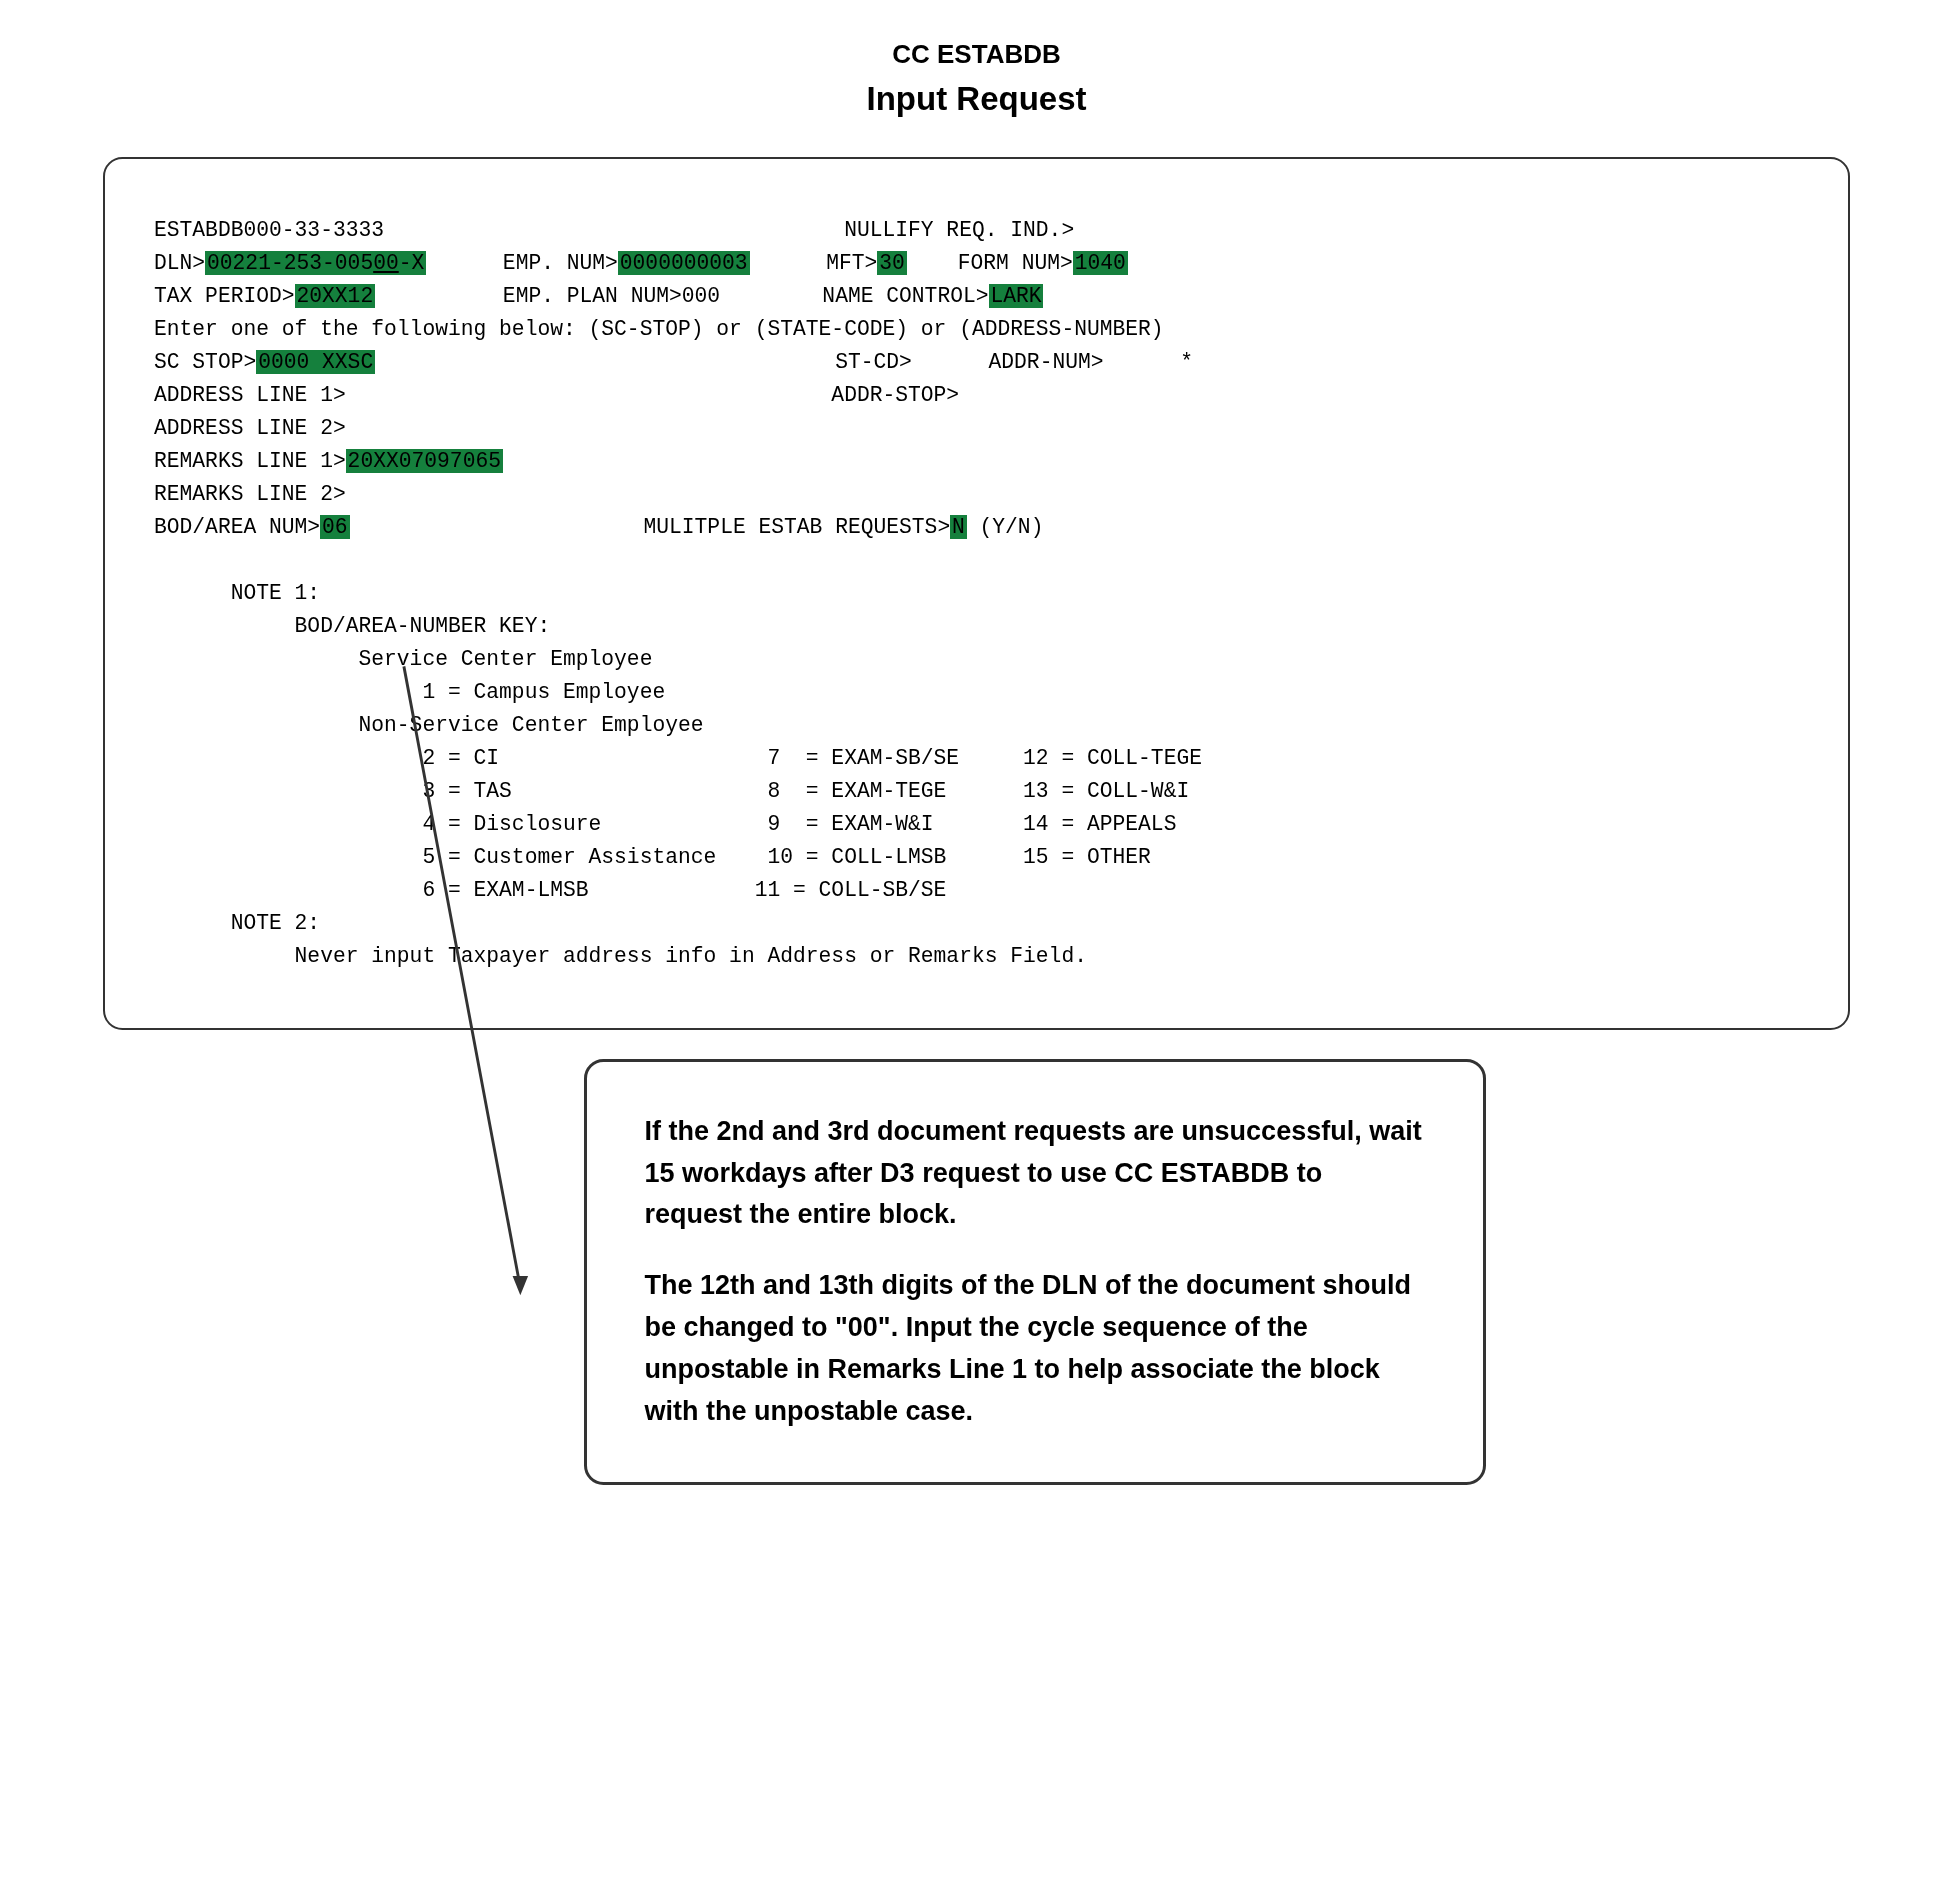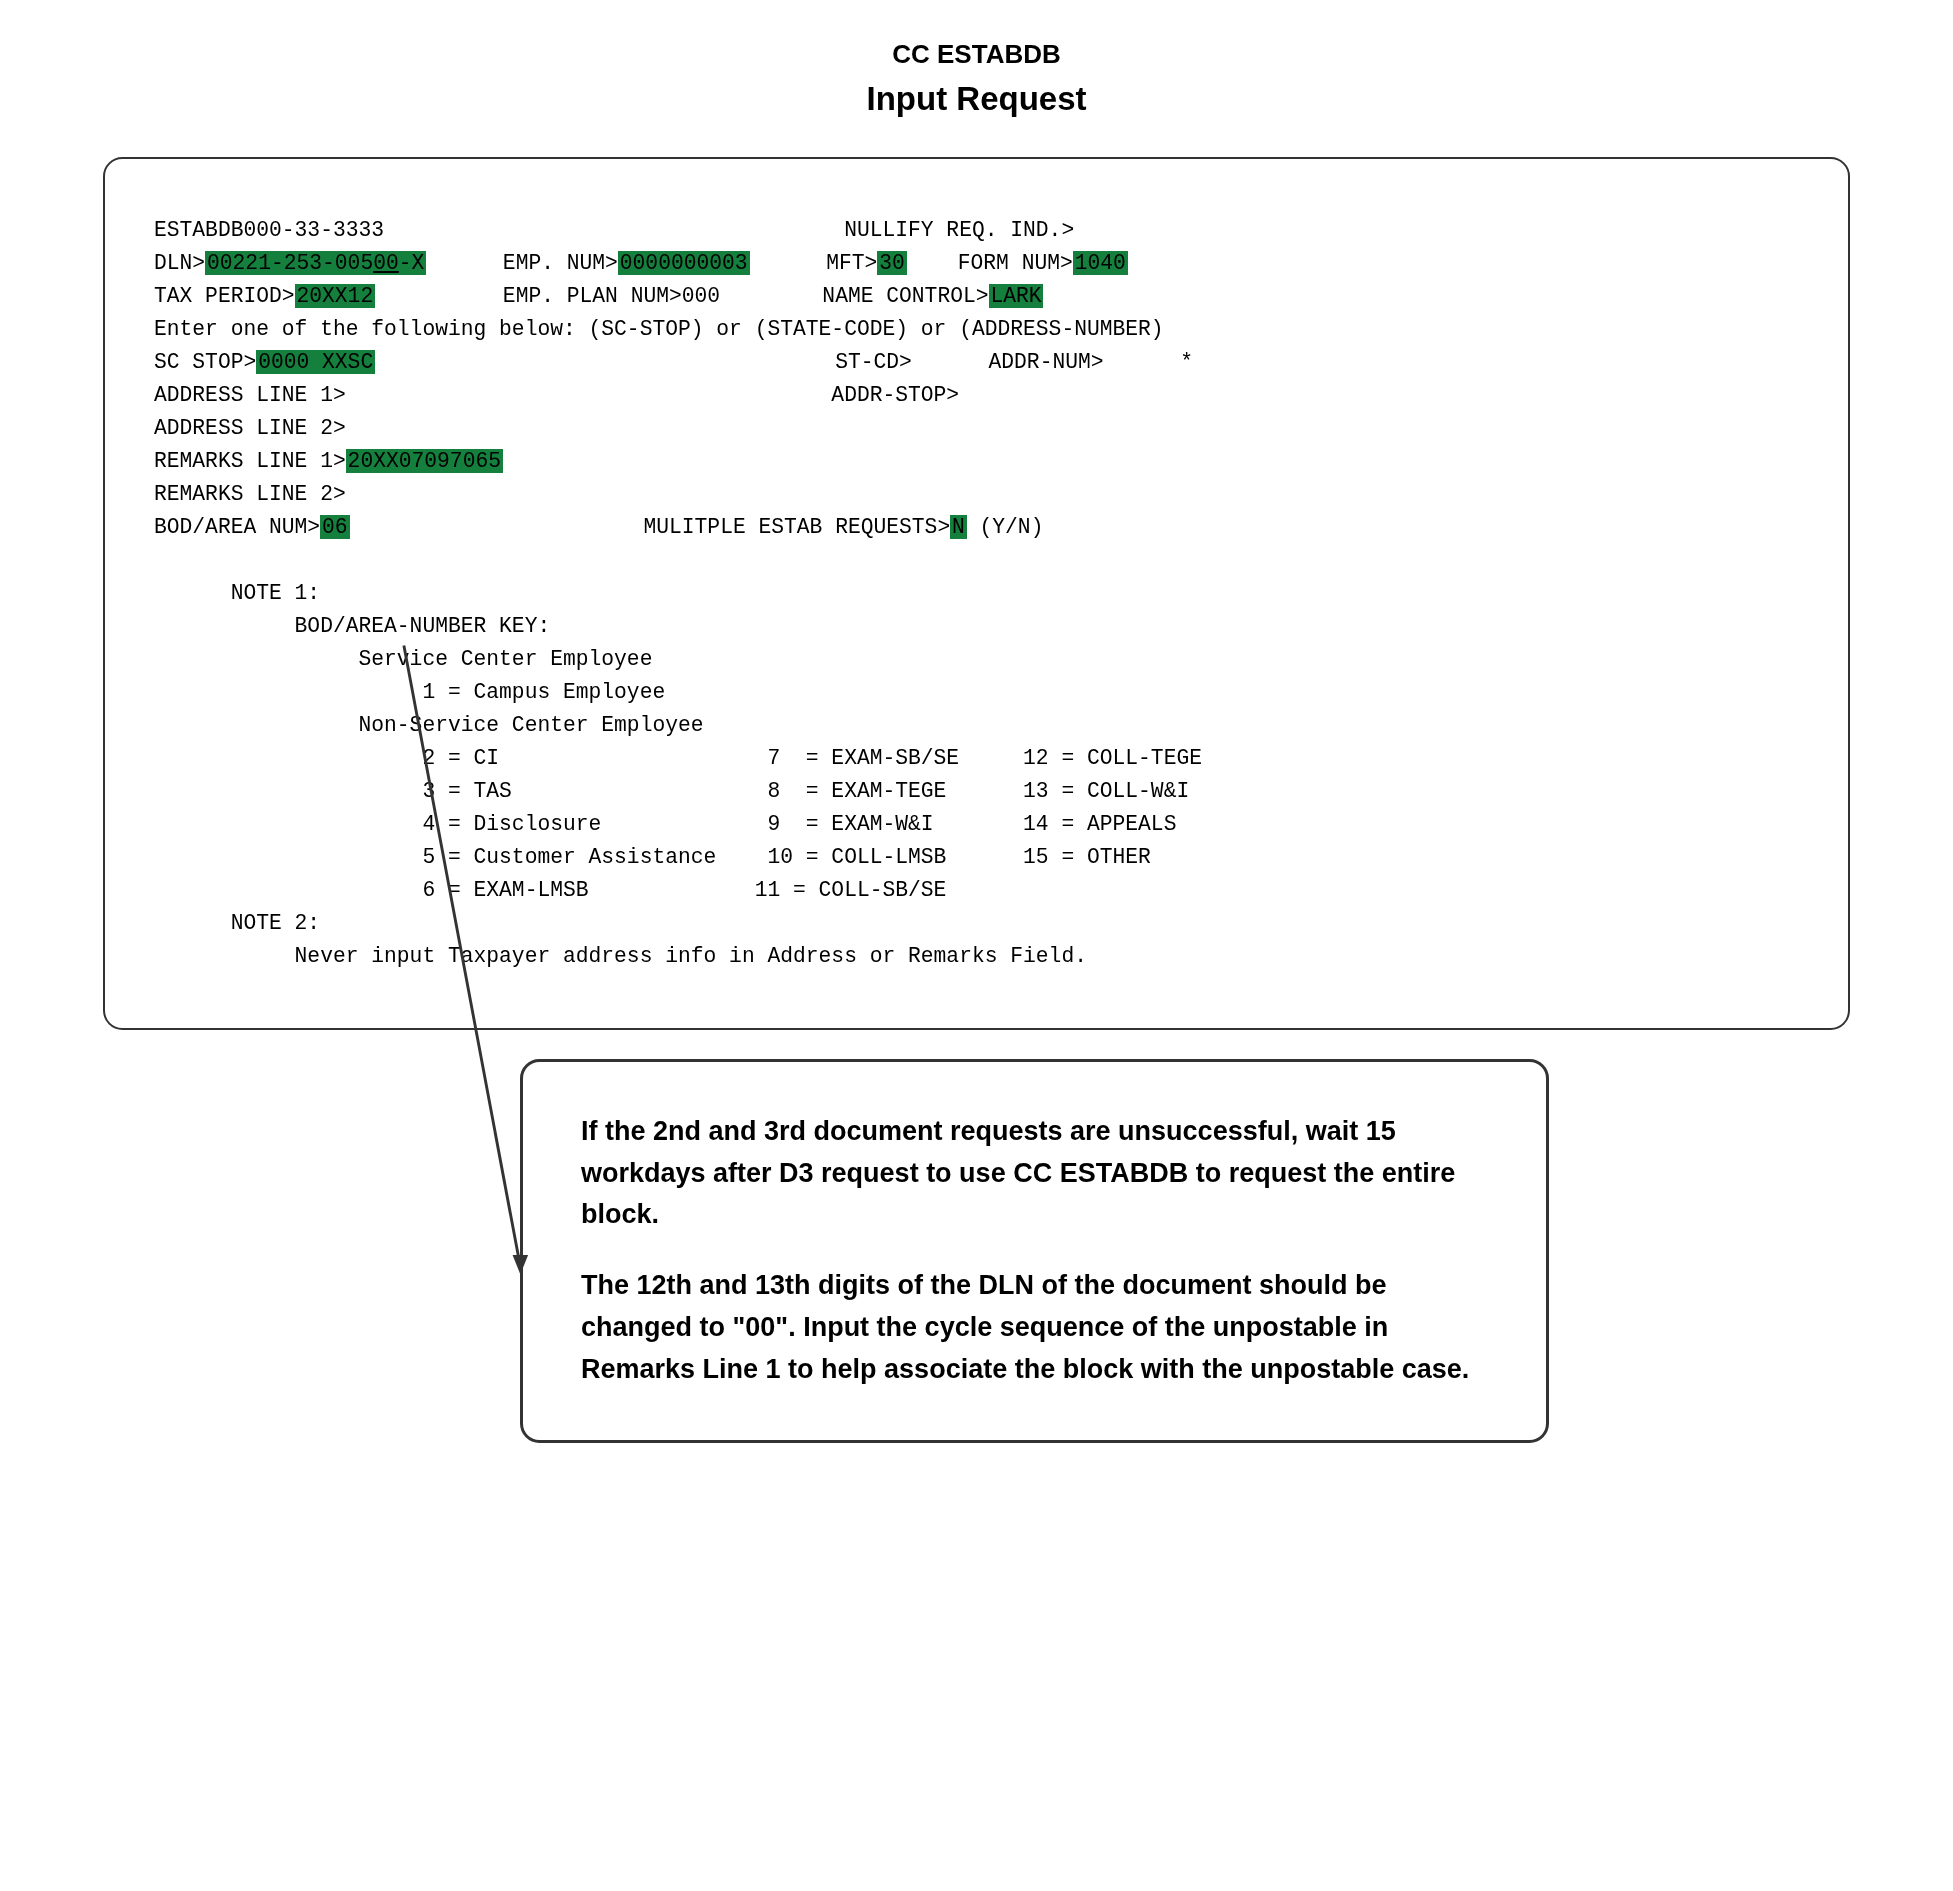--- a/index.html
+++ b/index.html
@@ -63,21 +63,21 @@
 
     .callout-box {
       border: 3.9px solid #333;
       border-radius: 19.4px;
       padding: 49px 58px;
       background: #fff;
       font-family: Arial, sans-serif;
       font-size: 27px;
       font-weight: bold;
       line-height: 1.55;
-      width: 1029px;
+      width: 902px;
       margin-left: 116px;
       position: relative;
     }
 
     .callout-text-section {
       margin-bottom: 29px;
     }
 
     .callout-text-section:last-child {
       margin-bottom: 0;

